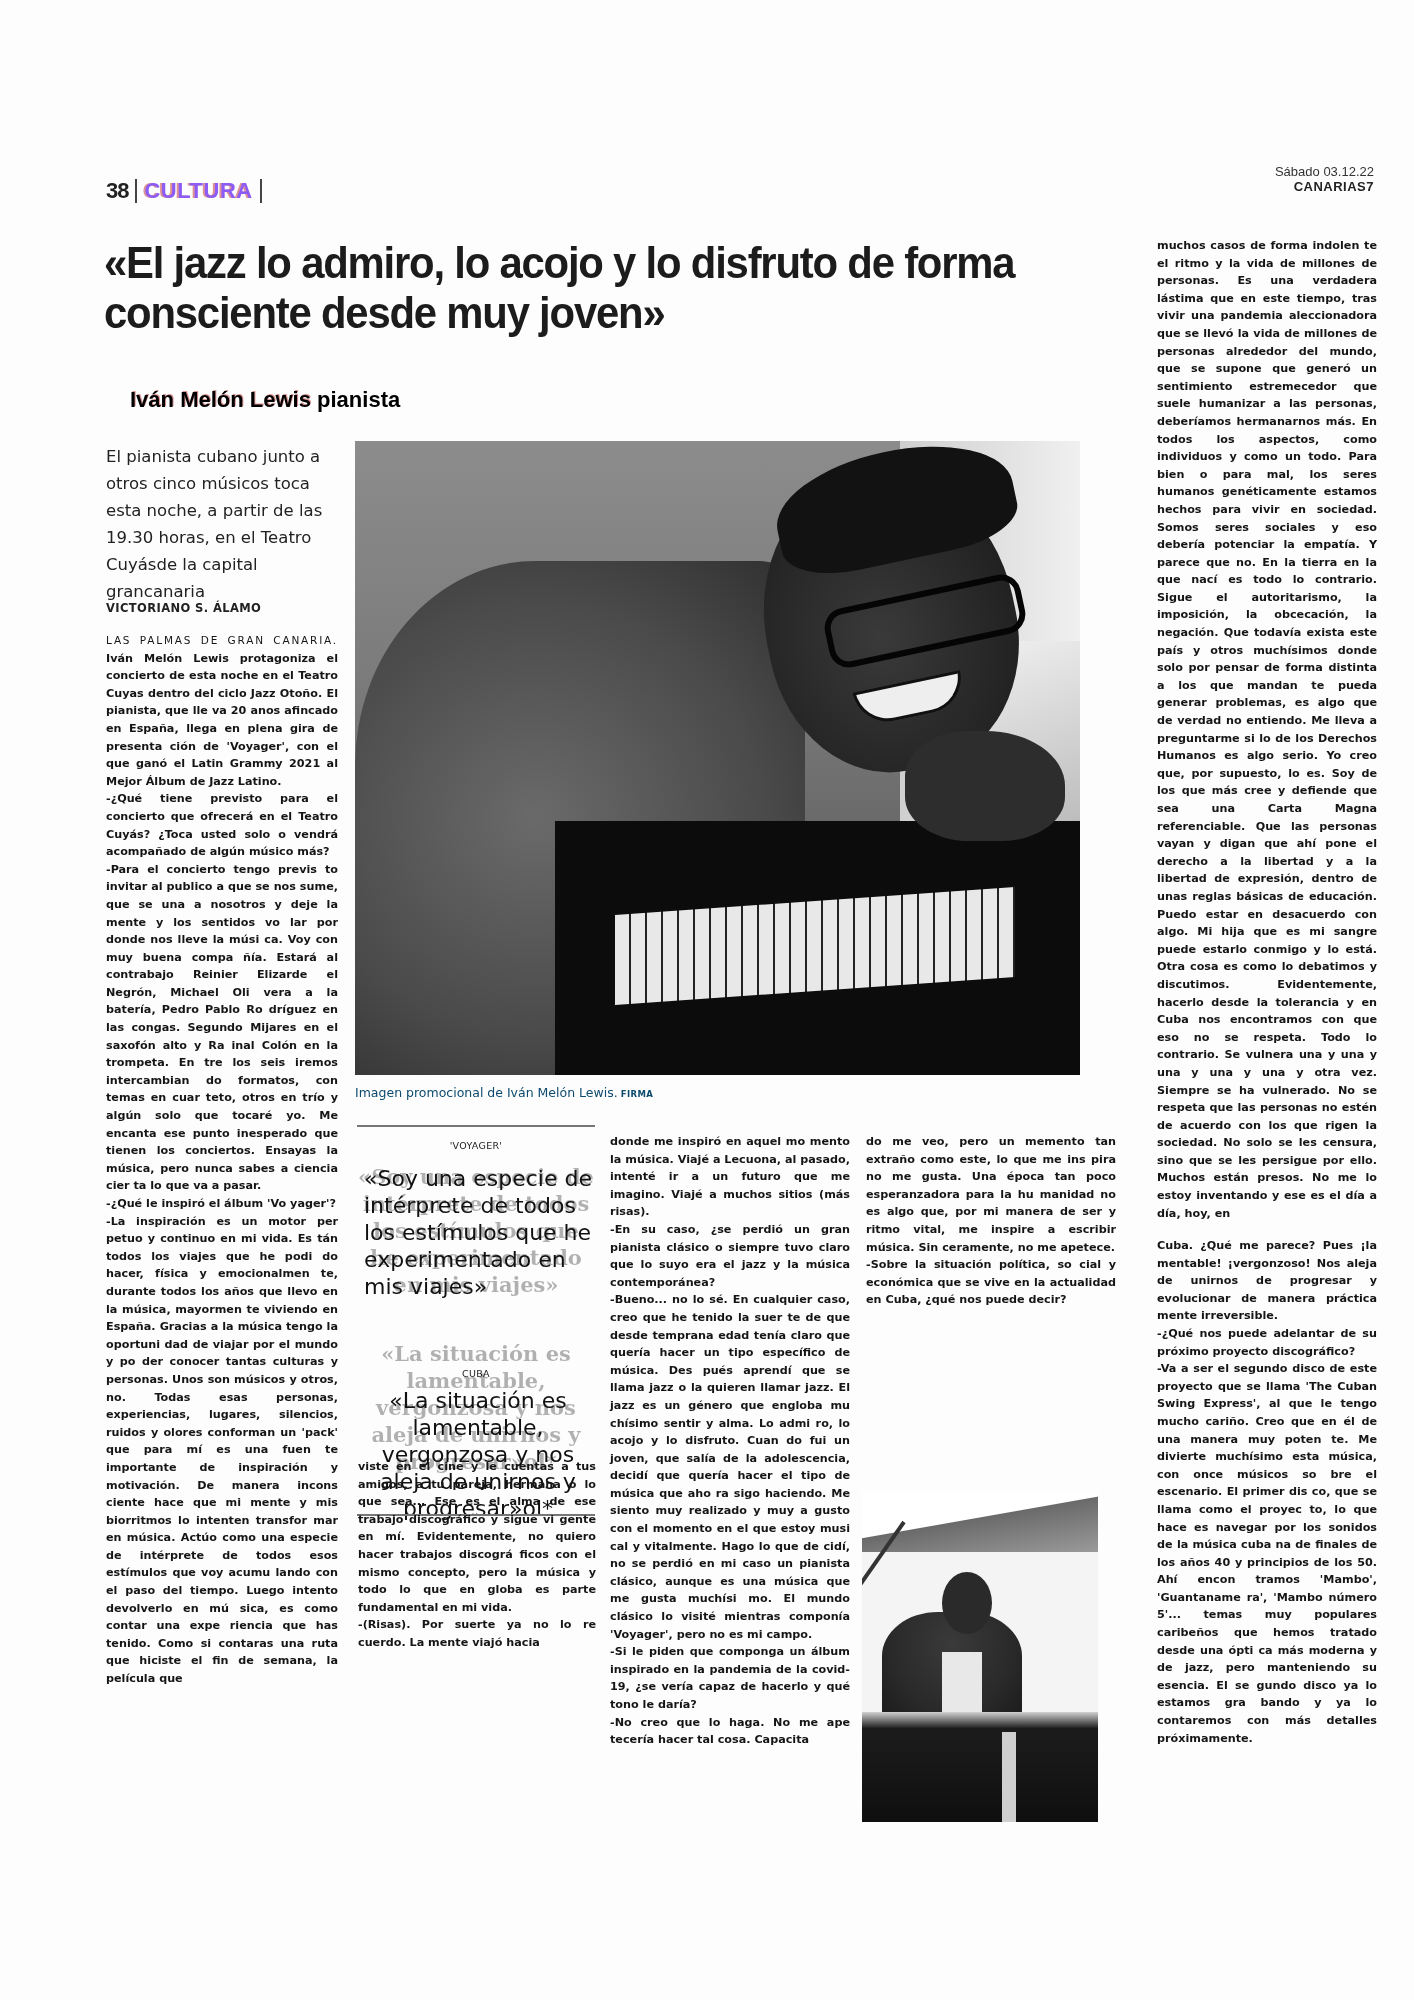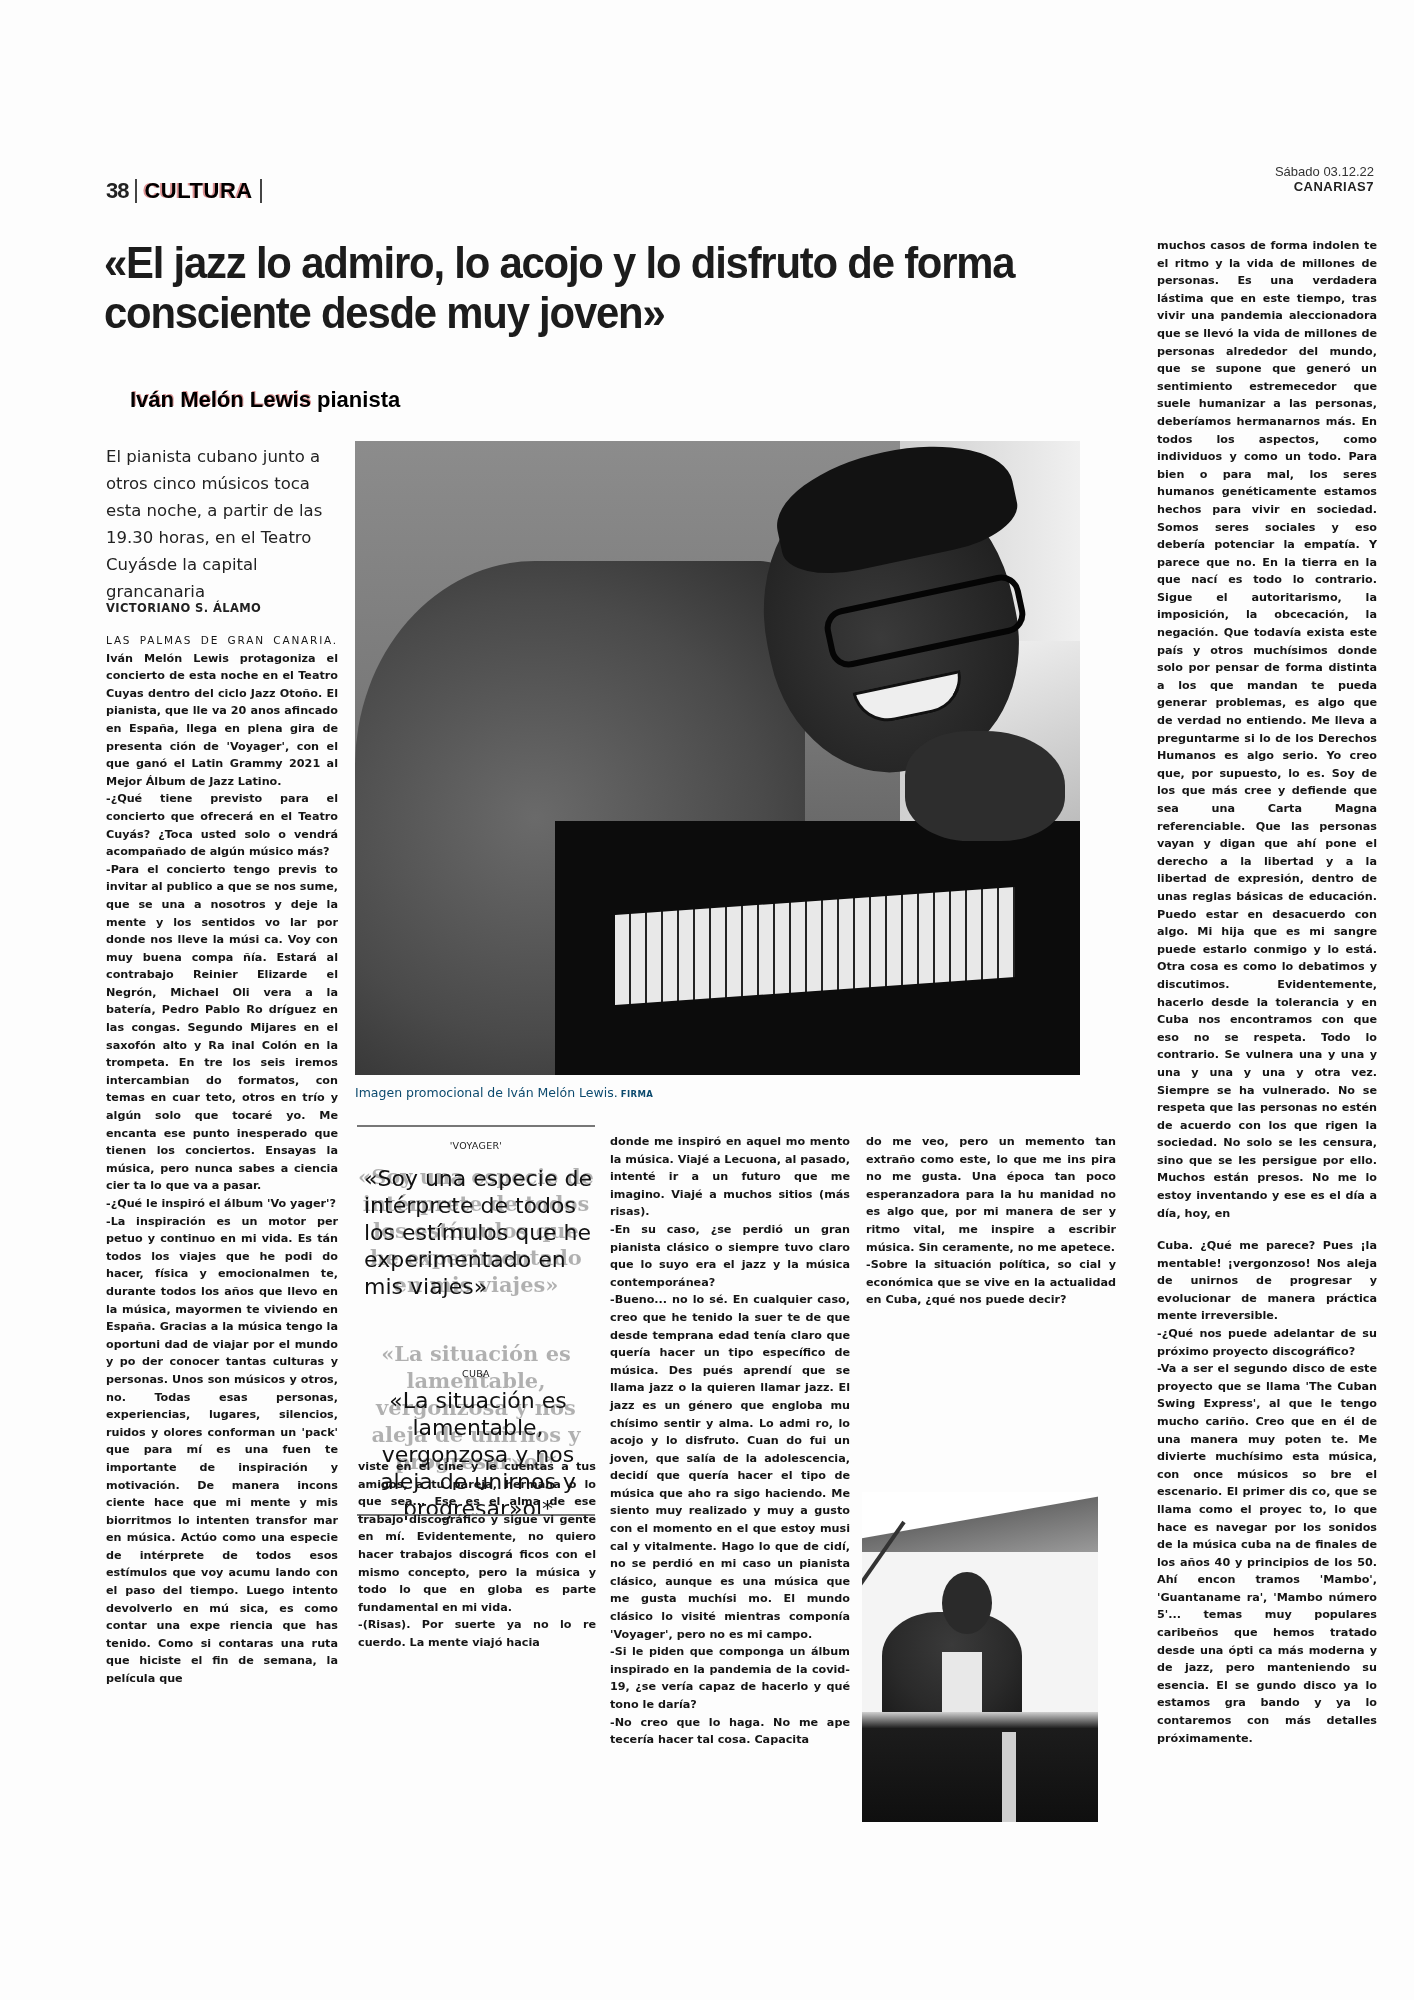--- a/index.html
+++ b/index.html
@@ -5,21 +5,21 @@
   * { box-sizing: border-box; margin: 0; padding: 0; }
   html, body { width: 1414px; height: 2000px; background: #ffffff; overflow: hidden; }
   body { position: relative; font-family: "DejaVu Sans", sans-serif; color: #1a1a1a; }
 
   .page { position: absolute; left: 0; top: 0; width: 1414px; height: 2000px; background: #fdfdfd; }
 
   
   .folio { position: absolute; left: 106px; top: 166px; font-family: "Liberation Sans", sans-serif; font-weight: bold; font-size: 22px; color: #222; display: flex; align-items: center; gap: 4px; margin-top: 12px; }
   .folio .num { letter-spacing: -1px; }
   .folio .bar { display: inline-block; width: 2px; height: 24px; background: #444; margin: 0 3px; }
-  .folio .section { color: #000000; text-shadow: -2px 0 0 rgba(200,60,60,0.55); letter-spacing: 0.5px; }
+  .folio .section { color: #8b5cf6; text-shadow: -2px 0 0 rgba(200,60,60,0.55); letter-spacing: 0.5px; }
   .dateline { position: absolute; right: 40px; top: 164px; text-align: right; font-family: "Liberation Sans", sans-serif; }
   .dateline .date { font-size: 13px; color: #333; margin-left: 40px; }
   .dateline .paper { font-size: 13px; font-weight: bold; color: #222; letter-spacing: 0.5px; }
 
   
   .headline { position: absolute; left: 104px; top: 238px; width: 980px; font-family: "Liberation Sans", sans-serif; font-weight: bold; font-size: 45px; line-height: 50px; color: #1c1c1c; letter-spacing: -1.3px; transform: scaleX(0.93); transform-origin: left top; }
 
   .byline-name { position: absolute; left: 106px; top: 387px; font-family: "Liberation Sans", sans-serif; font-weight: bold; font-size: 22px; color: #000000; margin-left: 24px; }
   .byline-name .name { text-shadow: 1px -1px 0 rgba(190,60,60,0.55); }
 

